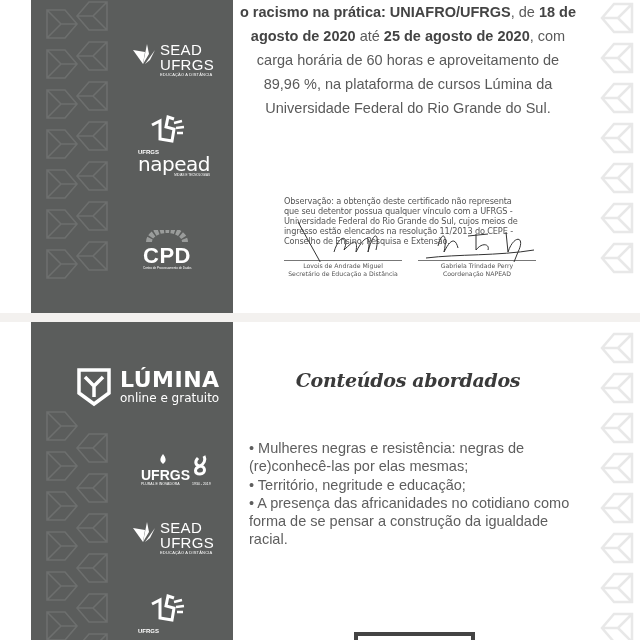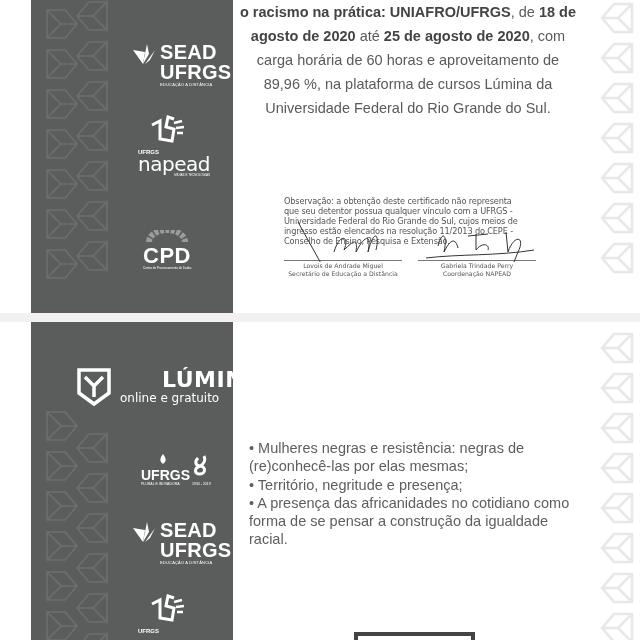--- a/index.html
+++ b/index.html
@@ -19,35 +19,35 @@
   .page-1 .side-panel { height: 353px; }
 
   .pattern { position: absolute; left: 0; top: 0; width: 100%; height: 100%; }
   .right-pattern { position: absolute; right: 0; top: 0; width: 60px; height: 100%; }
 
   .logo { position: absolute; color: #ffffff; }
 
   
   .sead { display: flex; align-items: flex-start; gap: 3px; }
   .sead-text { line-height: 1; }
-  .sead-text .l1, .sead-text .l2 { font-family: "Liberation Sans", sans-serif; font-size: 20px; font-weight: 700; letter-spacing: 0.3px; display: block; }
+  .sead-text .l1, .sead-text .l2 { font-family: "Liberation Sans", sans-serif; font-size: 15px; font-weight: 400; letter-spacing: 0.3px; display: block; }
   .sead-text .l3 { font-size: 4px; letter-spacing: 0.2px; display: block; margin-top: 1px; }
 
   
   .napead .ufrgs-small { font-size: 6px; font-weight: bold; display: block; }
   .napead .word { font-family: "DejaVu Sans", sans-serif; font-size: 20px; line-height: 18px; display: block; letter-spacing: -0.5px; text-align: right; }
   .napead .sub { font-size: 3px; display: block; text-align: right; }
 
   
   .cpd .word { font-family: "Liberation Sans", sans-serif; font-weight: bold; font-size: 22px; line-height: 20px; display: block; letter-spacing: 0.5px; }
   .cpd .sub { font-size: 3px; display: block; }
 
   
   .lumina { display: flex; align-items: center; gap: 8px; }
-  .lumina .name { font-family: "DejaVu Sans", sans-serif; font-size: 22px; font-weight: bold; letter-spacing: 0.5px; line-height: 22px; display: block; margin-left: 42px; }
+  .lumina .name { font-family: "DejaVu Sans", sans-serif; font-size: 22px; font-weight: bold; letter-spacing: 0.5px; line-height: 22px; display: block; }
   .lumina .tag { font-family: "DejaVu Sans", sans-serif; font-size: 12px; line-height: 14px; display: block; }
 
   
   .ufrgs85 { display: flex; align-items: flex-end; gap: 2px; }
   .ufrgs85 .word { font-family: "Liberation Sans", sans-serif; font-weight: bold; font-size: 14px; line-height: 14px; display: block; }
   .ufrgs85 .sub { font-size: 3.5px; display: block; }
 
   .content { position: absolute; color: #555; }
 
   .cert-body {
@@ -265,21 +265,22 @@
       <use href="#s1" y="40"></use>
         <use href="#s1" y="80"></use>
         <use href="#s1" y="120"></use>
         <use href="#s1" y="160"></use>
         <use href="#s1" y="200"></use>
         <use href="#s1" y="240"></use>
         <use href="#s1" y="280"></use>
     </g>
   </svg>
 
+  <div class="content section-title">Conteúdos abordados</div>
 
   <ul class="content topics">
     <li>• Mulheres negras e resistência: negras de (re)conhecê-las por elas mesmas;</li>
-    <li>• Território, negritude e presença;</li>
+    <li>• Território, negritude e educação;</li>
     <li>• A presença das africanidades no cotidiano como forma de se pensar a construção da igualdade racial.</li>
   </ul>
 
   <div class="box-bottom"></div>
 </div>
 
 </body></html>

